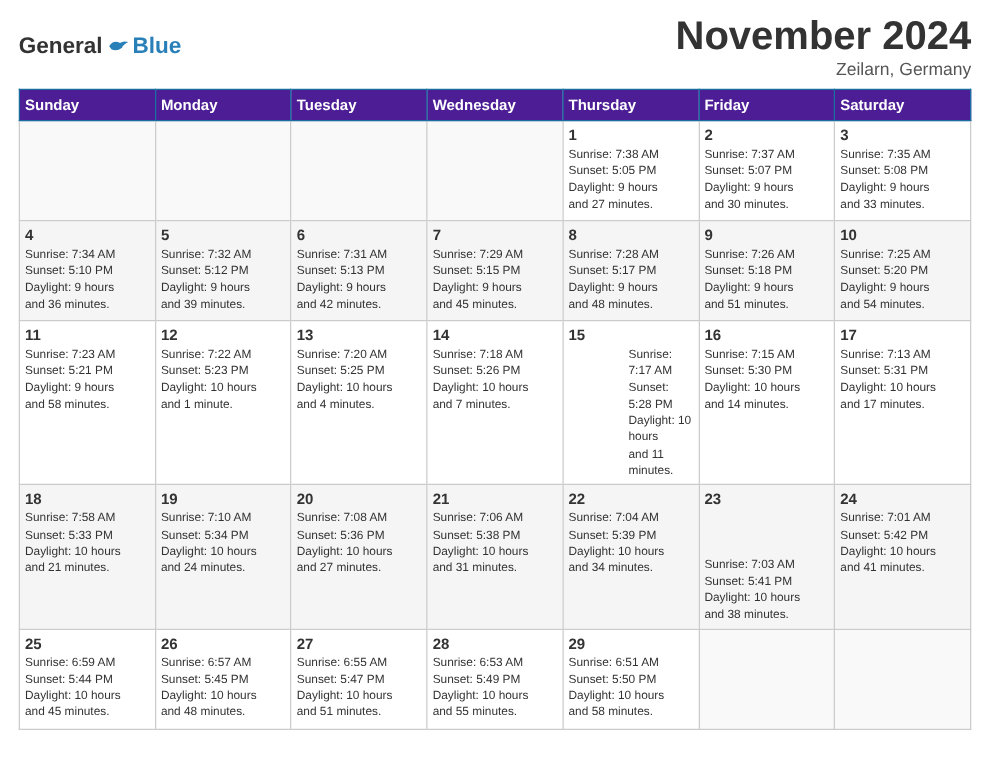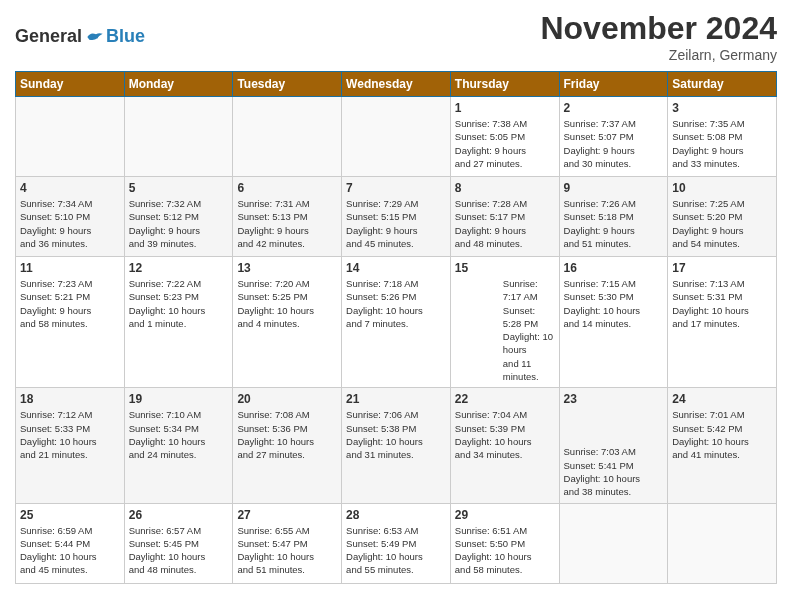--- a/index.html
+++ b/index.html
@@ -52,21 +52,21 @@
     .calendar-subtitle {
       font-size: 14px;
       color: #555;
     }
     table {
       width: 100%;
       border-collapse: collapse;
       table-layout: fixed;
     }
     thead tr th {
-      background-color: #a16207;
+      background-color: #4c1d95;
       color: #fff;
       font-size: 12px;
       font-weight: bold;
       padding: 5px 4px;
       text-align: left;
       border: 1px solid #1a6fa0;
     }
     tbody tr td {
       vertical-align: top;
       padding: 4px 4px;
@@ -252,21 +252,21 @@
           <span class="day-number">17</span>
           <div class="day-info" style="white-space: pre-line;">Sunrise: 7:13 AM
 Sunset: 5:31 PM
 Daylight: 10 hours
 and 17 minutes.</div>
         </td>
       </tr>
       <tr>
         <td>
           <span class="day-number">18</span>
-          <div class="day-info" style="white-space: pre-line;">Sunrise: 7:12 AM
+          <div class="day-info" style="white-space: pre-line;">Sunrise: 7:58 AM
 Sunset: 5:33 PM
 Daylight: 10 hours
 and 21 minutes.</div>
         </td>
         <td>
           <span class="day-number">19</span>
           <div class="day-info" style="white-space: pre-line;">Sunrise: 7:10 AM
 Sunset: 5:34 PM
 Daylight: 10 hours
 and 24 minutes.</div>

